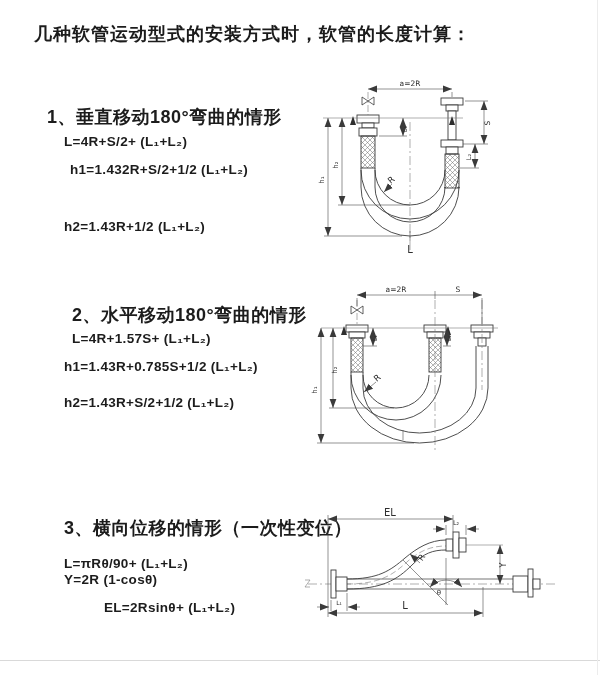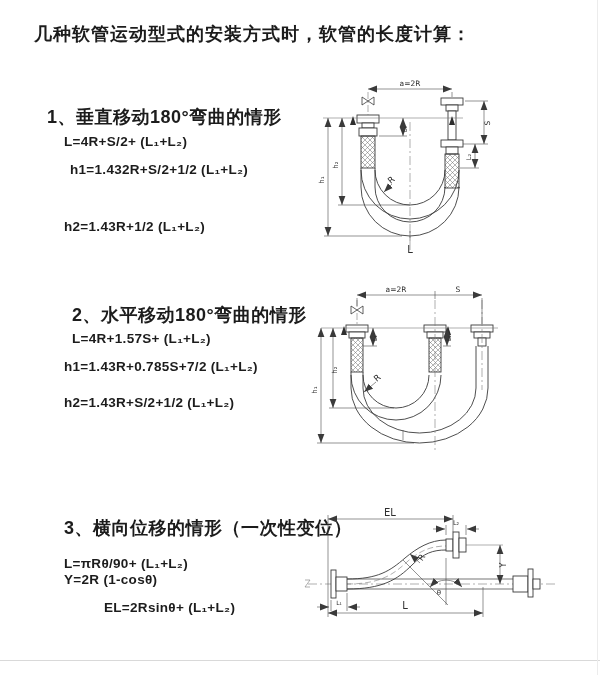--- a/index.html
+++ b/index.html
@@ -34,21 +34,21 @@
 
 <div class="abs page-title">几种软管运动型式的安装方式时，软管的长度计算：</div>
 
 <div class="abs sec-heading" style="left:47px;top:105px;">1、垂直移动180°弯曲的情形</div>
 <div class="abs formula" style="left:64px;top:134px;">L=4R+S/2+ (L₁+L₂)</div>
 <div class="abs formula" style="left:70px;top:162px;">h1=1.432R+S/2+1/2 (L₁+L₂)</div>
 <div class="abs formula" style="left:64px;top:190px;margin-top:29px;">h2=1.43R+1/2 (L₁+L₂)</div>
 
 <div class="abs sec-heading" style="left:40px;top:303px;margin-left:32px;">2、水平移动180°弯曲的情形</div>
 <div class="abs formula" style="left:72px;top:331px;">L=4R+1.57S+ (L₁+L₂)</div>
-<div class="abs formula" style="left:64px;top:359px;">h1=1.43R+0.785S+7/2 (L₁+L₂)</div>
+<div class="abs formula" style="left:64px;top:359px;">h1=1.43R+0.785S+1/2 (L₁+L₂)</div>
 <div class="abs formula" style="left:64px;top:387px;margin-top:8px;">h2=1.43R+S/2+1/2 (L₁+L₂)</div>
 
 <div class="abs sec-heading" style="left:40px;top:516px;margin-left:24px;">3、横向位移的情形（一次性变位）</div>
 <div class="abs formula" style="left:64px;top:556px;">L=πRθ/90+ (L₁+L₂)</div>
 <div class="abs formula" style="left:64px;top:572px;">Y=2R (1-cosθ)</div>
 <div class="abs formula" style="left:64px;top:600px;padding-left:40px;">EL=2Rsinθ+ (L₁+L₂)</div>
 
 <svg class="abs" style="left:310px;top:70px;" width="290" height="195" viewBox="0 0 290 195">
   <defs>
     <marker id="arr1" viewBox="0 0 10 10" refX="9" refY="5" markerWidth="10" markerHeight="10" orient="auto-start-reverse" markerUnits="userSpaceOnUse">

